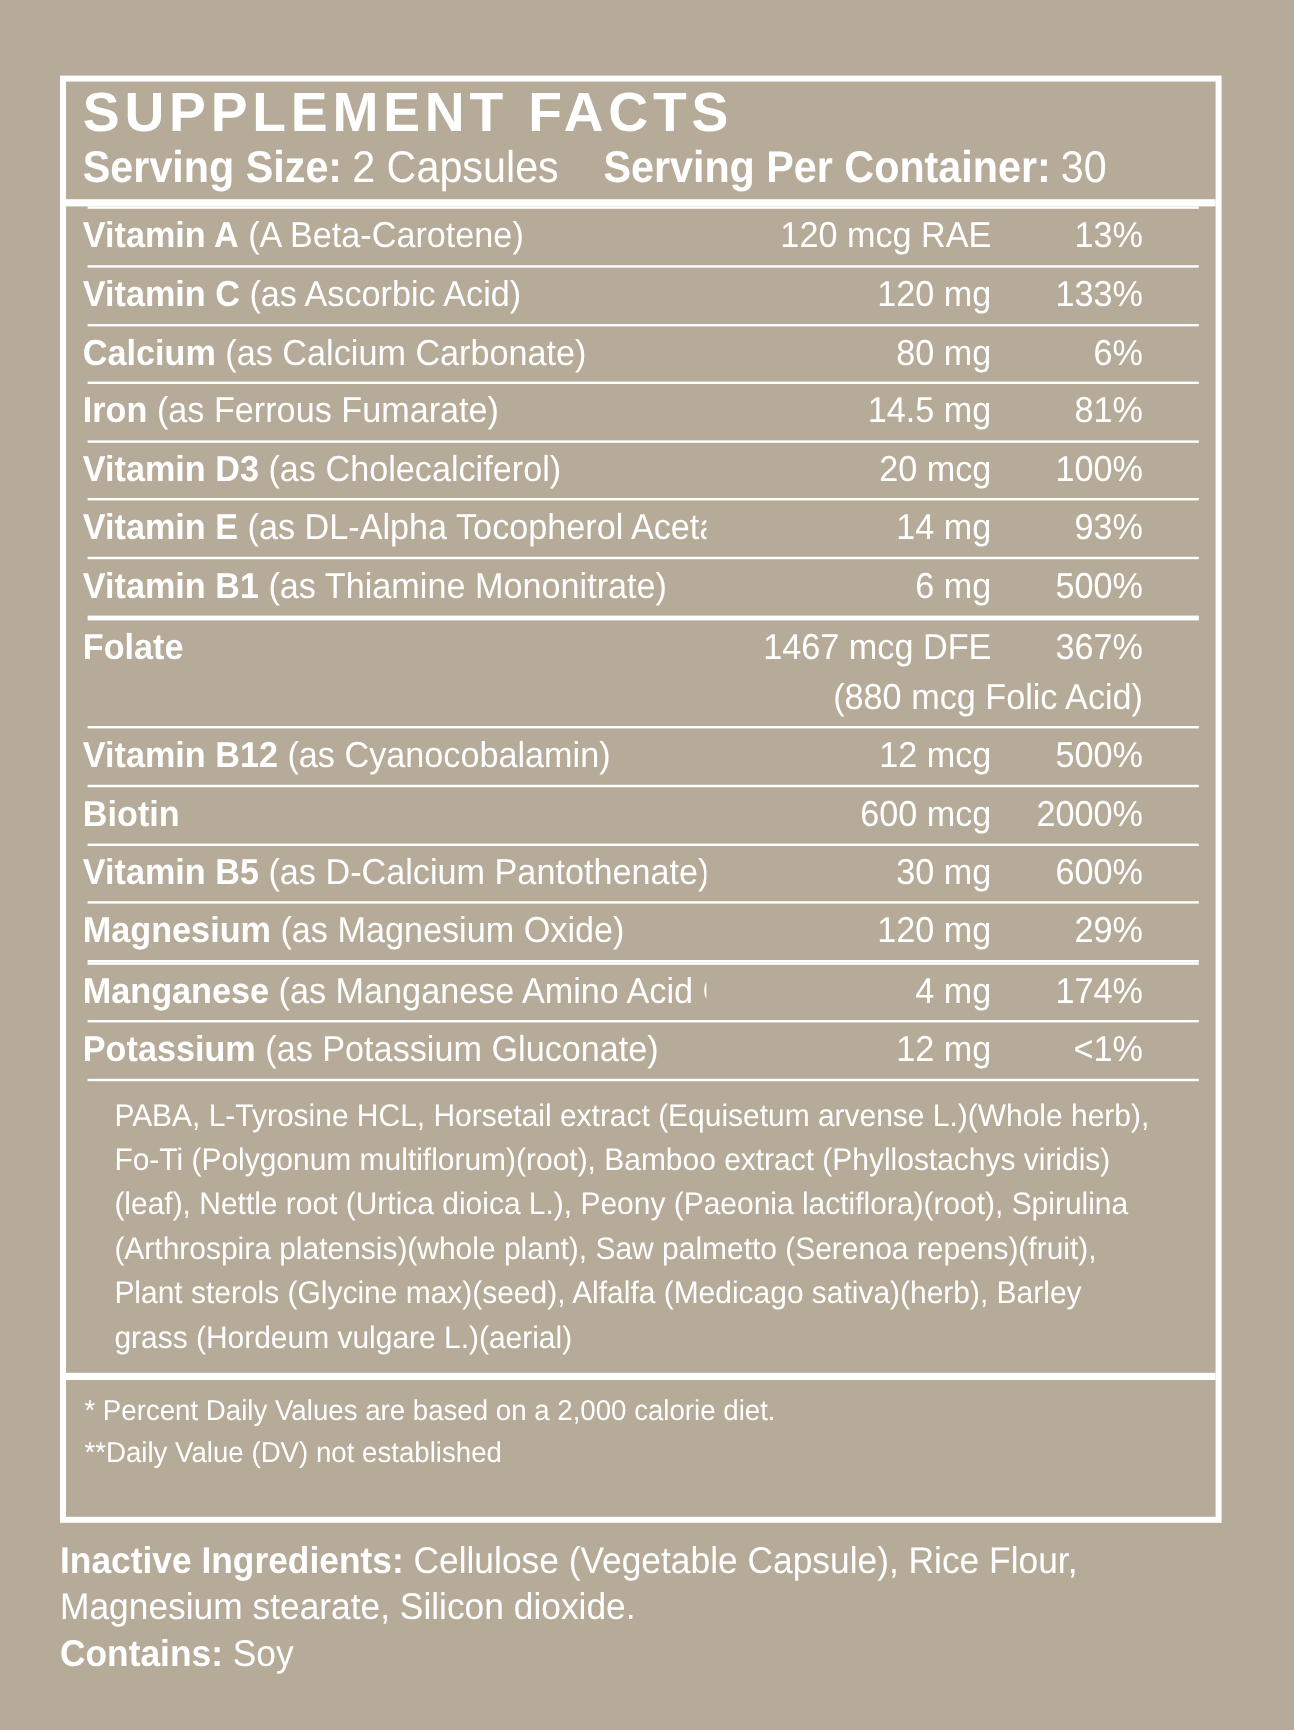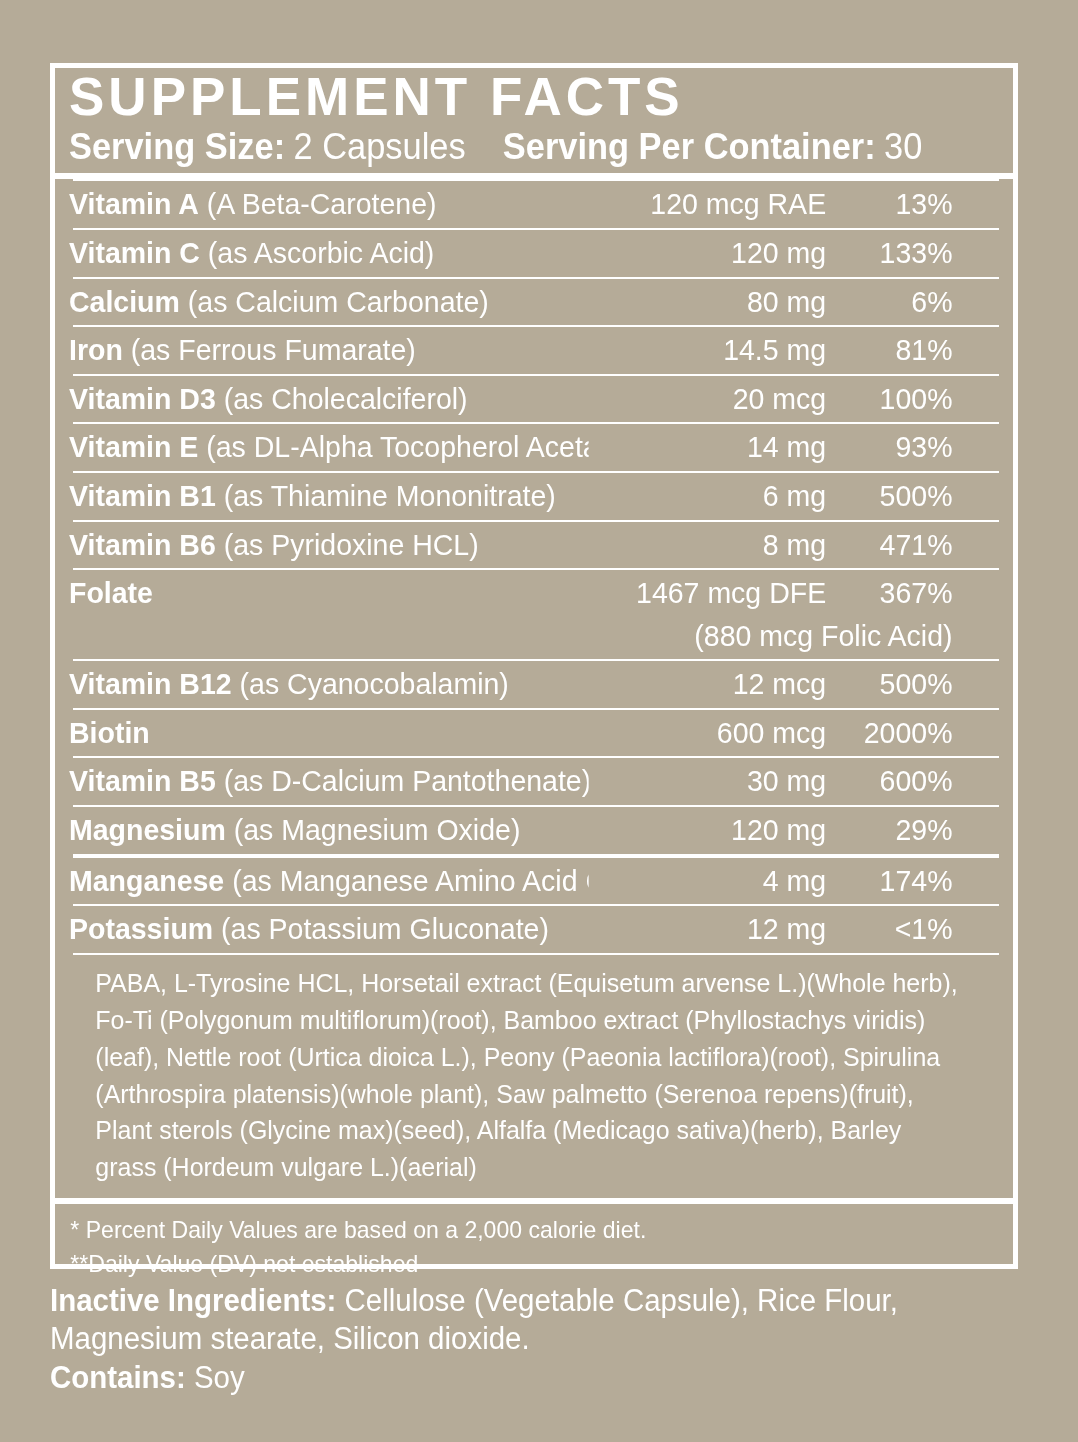--- a/index.html
+++ b/index.html
@@ -15,21 +15,21 @@
   
   .panel {
     position:absolute; left:50px; top:63px;
     width:968px; height:1206px;
     border:5px solid #ffffff;
   }
 
   
   .title-block { padding:2px 14px 6px 14px; }
   .sf-title {
-    font-size:53px; font-weight:bold; line-height:1.02;
+    font-size:46px; font-weight:bold; line-height:1.02;
     letter-spacing:4px;
     transform:scaleX(1.0); transform-origin:left center;
     white-space:nowrap;
   }
   .serving-row {
     display:flex; align-items:baseline; gap:40px;
     font-size:37px; line-height:1.12; margin-top:2px;
     transform:scaleX(0.93); transform-origin:left center;
     white-space:nowrap;
   }
@@ -168,27 +168,20 @@
         </div>
         <div class="thin-rule"></div>
         <div class="tbl">
           <div class="row rowbody">
             <div class="c-name"><span class="nm">Vitamin B1</span><span class="ds"> (as Thiamine Mononitrate)</span></div>
             <div class="c-amt">6 mg</div>
             <div class="c-dv">500%</div>
           </div>
         </div>
         <div class="thin-rule"></div>
-        <div class="tbl">
-          <div class="row rowbody">
-            <div class="c-name"><span class="nm">Vitamin B6</span><span class="ds"> (as Pyridoxine HCL)</span></div>
-            <div class="c-amt">8 mg</div>
-            <div class="c-dv">471%</div>
-          </div>
-        </div>
         <div class="thin-rule"></div>
         <div class="tbl">
           <div class="row rowbody">
             <div class="c-name"><span class="nm">Folate</span><span class="ds"></span></div>
             <div class="c-amt">1467 mcg DFE</div>
             <div class="c-dv">367%</div>
           </div>
           <div class="subline">
             <span class="sl-sp"></span>
             <span class="sl-txt">(880 mcg Folic Acid)</span>

